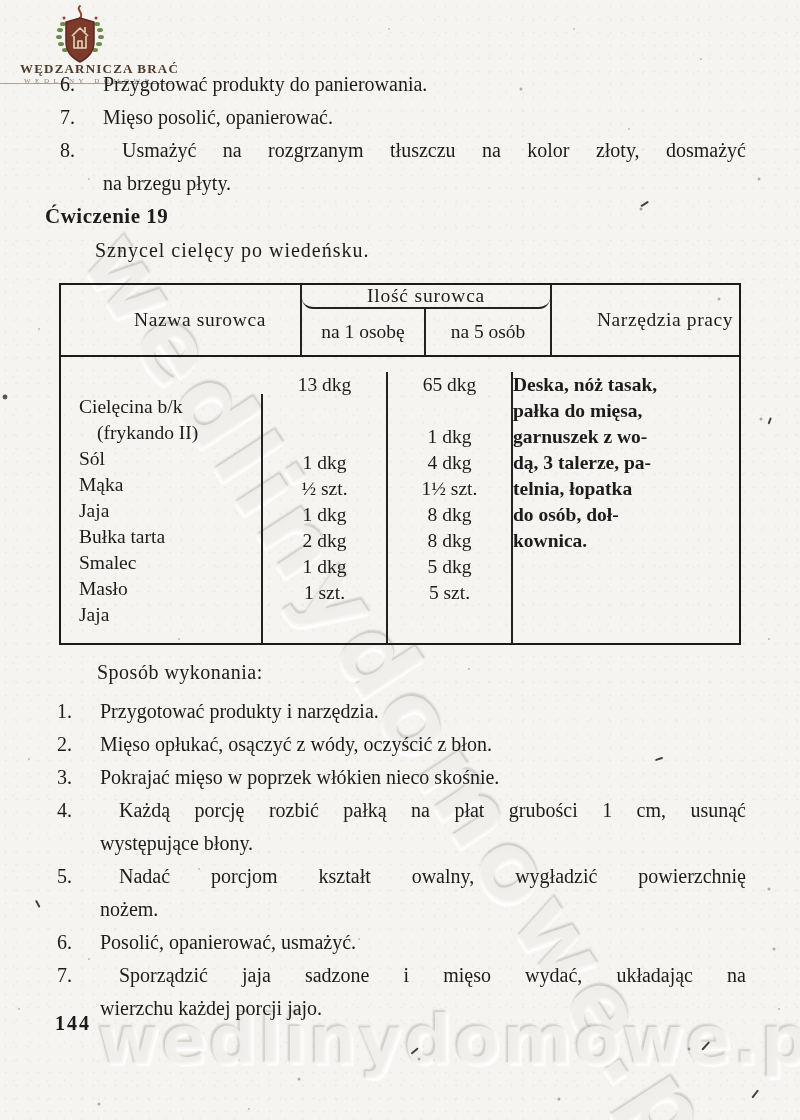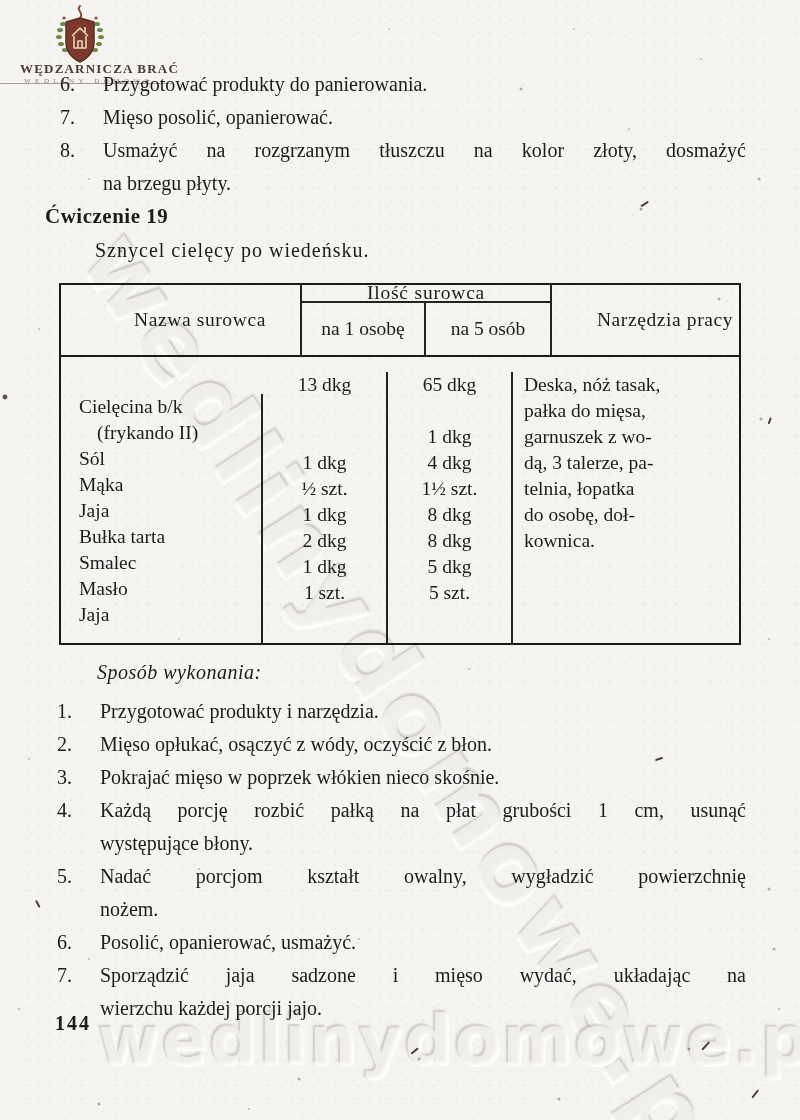--- a/index.html
+++ b/index.html
@@ -31,51 +31,51 @@
   .crest{position:absolute;left:52px;top:4px;}
   .logo-title{position:absolute;left:20px;top:61px;font-size:13px;font-weight:bold;
     letter-spacing:1.2px;color:#4c3a2d;white-space:nowrap;}
   .logo-sub{position:absolute;left:24px;top:77px;font-size:7px;letter-spacing:4.5px;
     color:#93816f;white-space:nowrap;}
   
   .list{position:absolute;z-index:2;font-size:20px;line-height:33px;}
   .list-item{display:flex;}
   .list-item .num{width:43px;flex:0 0 43px;}
   .list-item .txt{flex:1;}
-  .jl{text-align:justify;text-align-last:justify;}
+  .jl{text-align:justify;text-align-last:justify;margin-left:19px;}
   .intro-list{left:60px;top:68px;width:686px;}
   .method-list{left:57px;top:695px;width:689px;}
   
   .ex-title{position:absolute;left:45px;top:204px;font-size:21px;font-weight:bold;
     letter-spacing:0.5px;z-index:2;}
   .ex-sub{position:absolute;left:95px;top:239px;font-size:20px;letter-spacing:1px;z-index:2;}
-  .method-head{position:absolute;left:97px;top:661px;font-size:20px;font-style:italic;
+  .method-head{position:absolute;left:97px;top:661px;font-size:20px;
     letter-spacing:0.5px;z-index:2;}
   
   .tbl{position:absolute;left:59px;top:283px;width:682px;height:362px;z-index:2;
     border:2px solid #1b1b1b;box-sizing:border-box;font-size:19.5px;}
   .thead{display:flex;height:72px;border-bottom:2px solid #1b1b1b;box-sizing:border-box;}
   .th{display:flex;align-items:center;justify-content:center;letter-spacing:0.6px;margin-left:39px;}
   .th-name{width:202px;flex:0 0 202px;border-right:2px solid #222;box-sizing:border-box;}
   .th-group{width:250px;flex:0 0 250px;border-right:2px solid #222;box-sizing:border-box;
     display:flex;flex-direction:column;}
-  .th-amount{height:18px;display:flex;align-items:center;justify-content:center;
-    border-bottom:2px solid #222;box-sizing:border-box;letter-spacing:0.8px;}
+  .th-amount{height:24px;display:flex;align-items:center;justify-content:center;
+    border-bottom:2px solid #222;box-sizing:border-box;letter-spacing:0.8px;border-radius:11px;}
   .th-sub{flex:1;display:flex;}
   .th-per1{width:50%;border-right:2px solid #222;box-sizing:border-box;
     display:flex;align-items:center;justify-content:center;}
   .th-per5{width:50%;display:flex;align-items:center;justify-content:center;}
   .th-tools{flex:1;border-radius:26px;}
   .tbody{display:flex;height:286px;box-sizing:border-box;padding-top:15px;}
   .c{box-sizing:border-box;}
   .c .ln{height:26px;line-height:26px;white-space:nowrap;}
   .col-name{width:202px;flex:0 0 202px;border-right:2px solid #222;padding-left:18px;margin-top:22px;}
   .col-p1{width:125px;flex:0 0 125px;border-right:2px solid #222;text-align:center;}
   .col-p5{width:125px;flex:0 0 125px;border-right:2px solid #222;text-align:center;}
-  .col-tools{flex:1;padding-left:11px;}
+  .col-tools{flex:1;font-weight:bold;}
   .indent{padding-left:18px;}
   
   .pageno{position:absolute;left:55px;top:1012px;font-size:20px;font-weight:bold;
     letter-spacing:2px;z-index:2;}
   
   .specks{position:absolute;left:0;top:0;width:2px;height:2px;border-radius:50%;z-index:1;
     box-shadow:
      120px 250px 0 0.5px rgba(70,64,58,.40), 300px 118px 0 0 rgba(70,64,58,.32),
      520px 88px 0 0.5px rgba(70,64,58,.38), 700px 58px 0 0 rgba(70,64,58,.30),
      758px 178px 0 0.5px rgba(70,64,58,.40), 640px 208px 0 0.5px rgba(70,64,58,.45),
@@ -213,21 +213,21 @@
         <div class="ln">8 dkg</div>
         <div class="ln">5 dkg</div>
         <div class="ln">5 szt.</div>
       </div>
       <div class="c col-tools">
         <div class="ln">Deska, nóż tasak,</div>
         <div class="ln">pałka do mięsa,</div>
         <div class="ln">garnuszek z wo-</div>
         <div class="ln">dą, 3 talerze, pa-</div>
         <div class="ln">telnia, łopatka</div>
-        <div class="ln">do osobę, doł-</div>
+        <div class="ln">do osób, doł-</div>
         <div class="ln">kownica.</div>
       </div>
     </div>
   </div>
 
   <div class="method-head">Sposób wykonania:</div>
 
   <div class="list method-list">
     <div class="list-item">
       <div class="num">1.</div>

